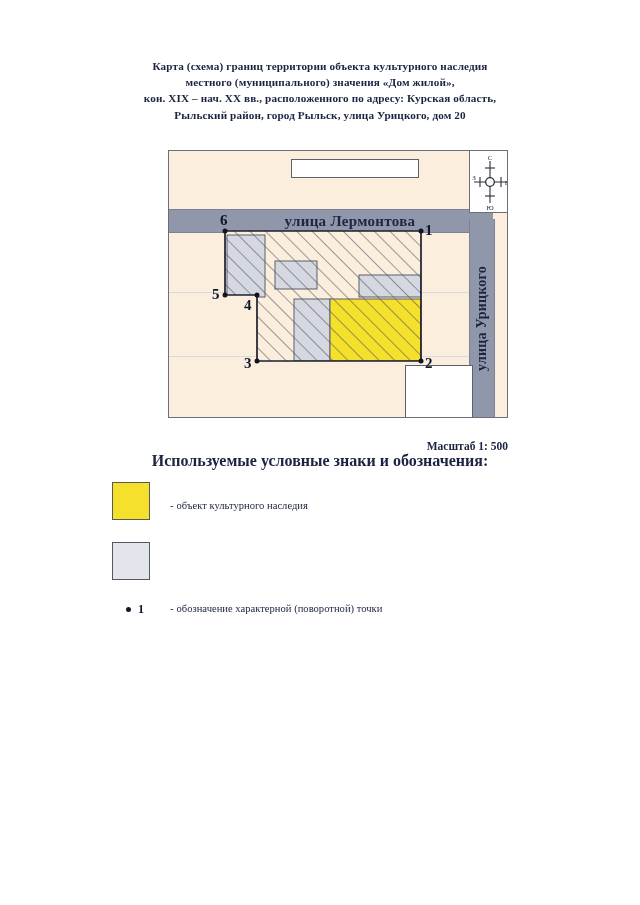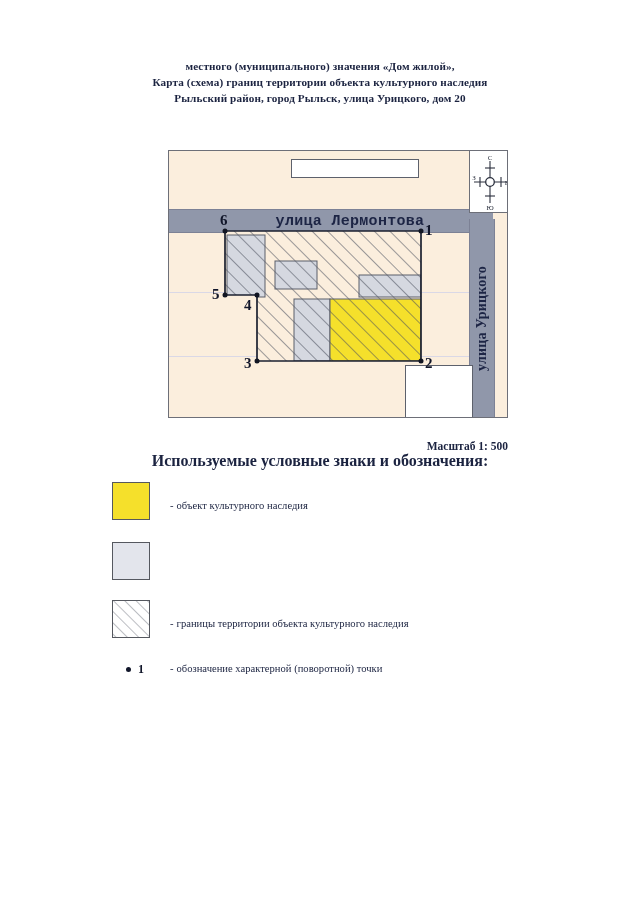--- a/index.html
+++ b/index.html
@@ -56,21 +56,20 @@
   
   #street-lermontova-band {
     position: absolute;
     left: -2px;
     top: 58px;
     width: 344px;
     height: 22px;
     background: #9097aa;
     border-top: 1px solid #7c8195;
     border-bottom: 1px solid #7c8195;
-    font-family: Liberation Mono, monospace;
   }
   #street-lermontova-label {
     position: absolute;
     left: 0; right: 0; top: 0; bottom: 0;
     display: flex;
     align-items: center;
     justify-content: center;
     font-weight: bold;
     font-size: 15px;
     color: #1d2545;
@@ -236,22 +235,23 @@
   .point-num {
     font-weight: bold;
     font-size: 12px;
     color: #11162a;
   }
 </style>
 </head>
 <body>
 
 <div id="title-block">
+  <span class="tline">Карта (схема) границ территории объекта культурного наследия</span>
   <span class="tline">местного (муниципального) значения «Дом жилой»,</span>
-  <span class="tline">Карта (схема) границ территории объекта культурного наследия</span>
+  <span class="tline">кон. XIX – нач. XX вв., расположенного по адресу: Курская область,</span>
   <span class="tline">Рыльский район, город Рыльск, улица Урицкого, дом 20</span>
 </div>
 
 <div id="map-frame">
 
   <div class="grid-h" style="top:78px"></div>
   <div class="grid-h" style="top:141px"></div>
   <div class="grid-h" style="top:205px"></div>
 
   <div id="street-lermontova-band">
@@ -361,38 +361,20 @@
       <span class="dash">-</span><span>объект культурного наследия</span>
     </div>
   </div>
 
   <div class="legend-row" style="margin-bottom:20px">
     <div class="legend-swatch-cell">
       <div class="swatch" style="background:#E3E5EC"></div>
     </div>
   </div>
 
-  <div class="legend-row" style="margin-bottom:22px">
-    <div class="legend-swatch-cell">
-      <div class="swatch" style="padding:0">
-        <svg width="36" height="36" viewBox="0 0 36 36">
-          <rect width="36" height="36" fill="url(#hatchPlainLegend)"></rect>
-          <defs>
-            <pattern id="hatchPlainLegend" width="8" height="8" patternUnits="userSpaceOnUse" patternTransform="rotate(-45)">
-              <rect width="8" height="8" fill="#ffffff"></rect>
-              <line x1="0" y1="0" x2="0" y2="8" stroke="#6b6f7a" stroke-width="0.9"></line>
-            </pattern>
-          </defs>
-        </svg>
-      </div>
-    </div>
-    <div class="legend-text">
-      <span class="dash">-</span><span>границы территории объекта культурного наследия</span>
-    </div>
-  </div>
 
   <div class="legend-row">
     <div class="point-marker-cell">
       <span class="point-dot"></span>
       <span class="point-num">1</span>
     </div>
     <div class="legend-text" style="padding-top:0">
       <span class="dash">-</span><span>обозначение характерной (поворотной) точки</span>
     </div>
   </div>

